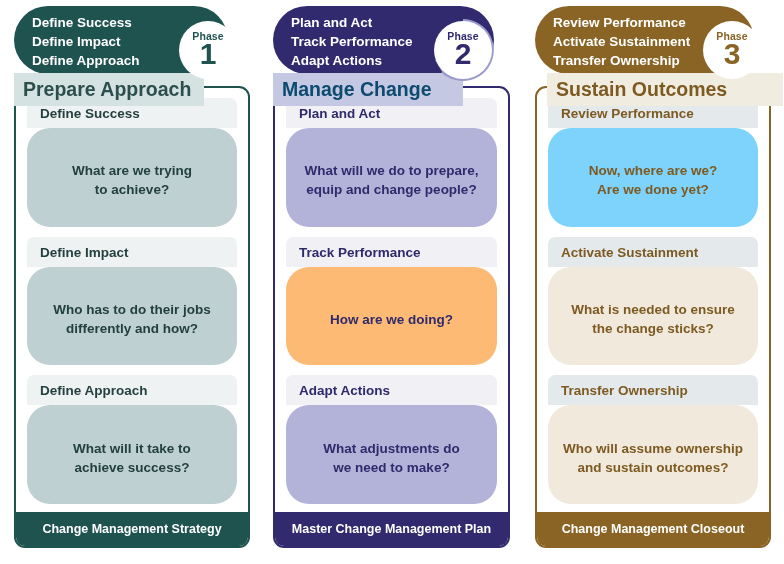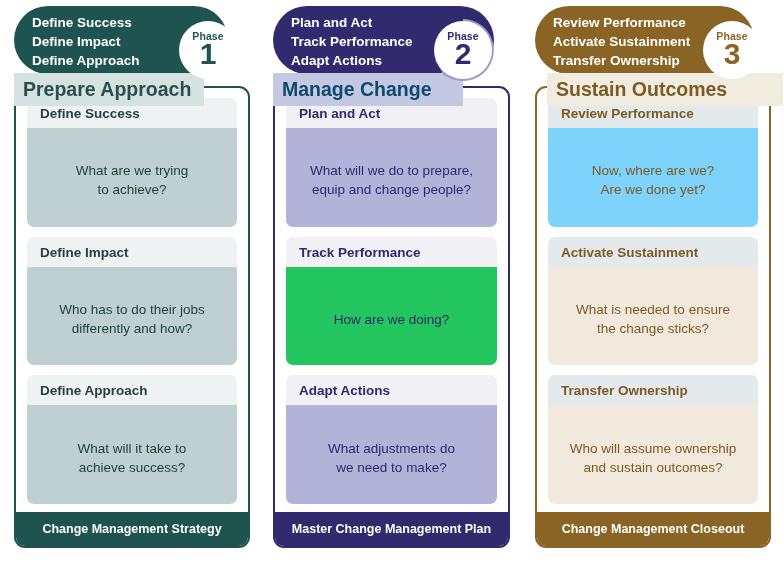--- a/index.html
+++ b/index.html
@@ -153,22 +153,23 @@
     white-space: nowrap;
   }
   .sub-body {
     flex: 1 1 auto;
     display: flex;
     align-items: center;
     justify-content: center;
     text-align: center;
     padding: 16px 8px 10px 8px;
     font-size: 13.5px;
-    font-weight: normal;
+    font-weight: bold;
     line-height: 19px;
+    border-radius: 23px;
   }
   .footer-bar {
     flex: 0 0 auto;
     height: 34px;
     display: flex;
     align-items: center;
     justify-content: center;
     color: #ffffff;
     font-size: 12.5px;
     font-weight: bold;
@@ -240,21 +241,21 @@
       </div>
       <div class="card-box" style="border-color: rgb(49, 42, 110);">
         <div class="cards">
           <div class="sub-card">
             <div class="sub-head" style="background: rgb(240, 240, 245); color: rgb(47, 42, 107);">Plan and Act</div>
             <div class="sub-body" style="background: rgb(179, 179, 218); color: rgb(47, 42, 107); white-space: pre-line;">What will we do to prepare,
 equip and change people?</div>
           </div>
           <div class="sub-card">
             <div class="sub-head" style="background: rgb(240, 240, 245); color: rgb(47, 42, 107);">Track Performance</div>
-            <div class="sub-body" style="background: #22c55e; color: rgb(47, 42, 107); white-space: pre-line;">How are we doing?</div>
+            <div class="sub-body" style="background: #fdba74; color: rgb(47, 42, 107); white-space: pre-line;">How are we doing?</div>
           </div>
           <div class="sub-card">
             <div class="sub-head" style="background: rgb(240, 240, 245); color: rgb(47, 42, 107);">Adapt Actions</div>
             <div class="sub-body" style="background: rgb(179, 179, 218); color: rgb(47, 42, 107); white-space: pre-line;">What adjustments do
 we need to make?</div>
           </div>
         </div>
         <div class="footer-bar" style="background: rgb(49, 42, 110);">Master Change Management Plan</div>
       </div>
     </div>

